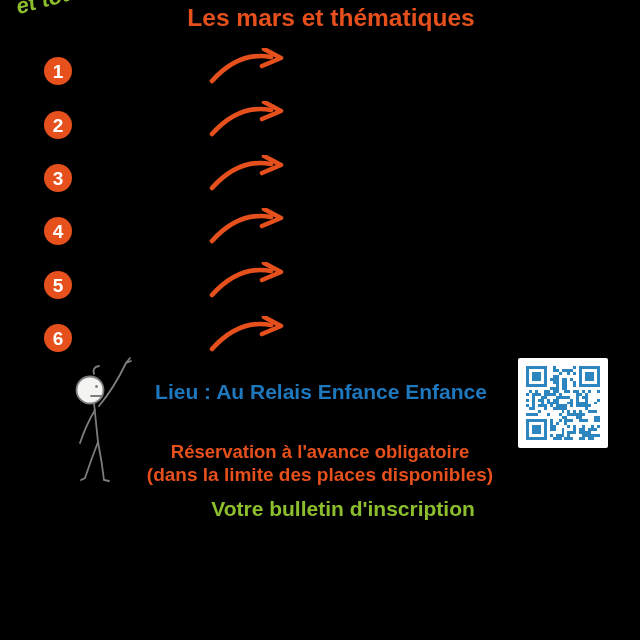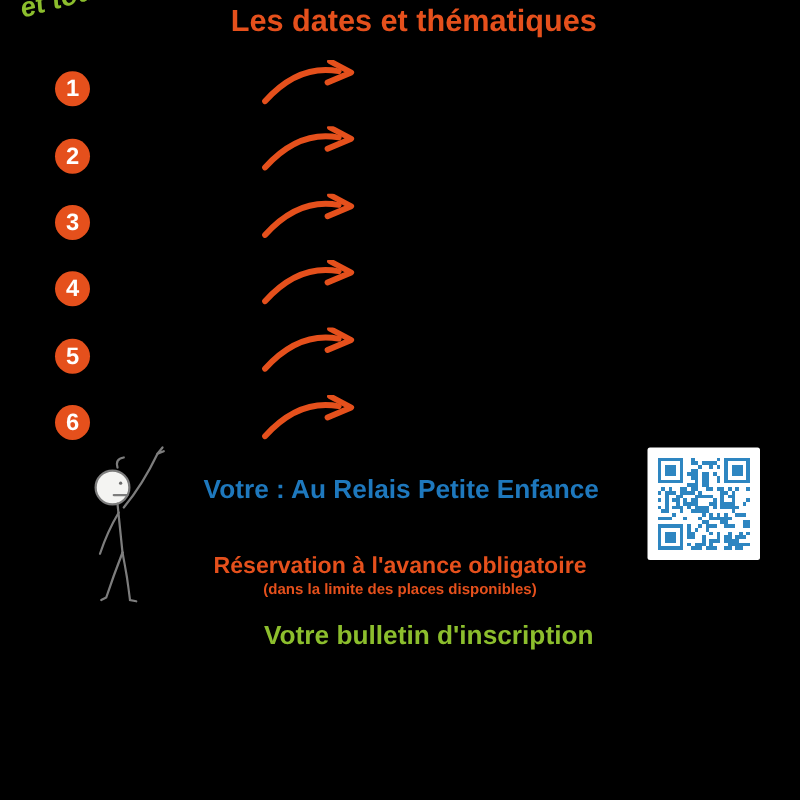--- a/index.html
+++ b/index.html
@@ -39,40 +39,40 @@
     position:absolute;left:321px;top:380px;transform:translateX(-50%);
     color:var(--blue);font-size:21px;font-weight:bold;line-height:23px;
     text-align:center;white-space:nowrap;
   }
   .reservation{
     position:absolute;left:320px;top:441px;transform:translateX(-50%);
     color:var(--orange);font-size:18.5px;font-weight:bold;white-space:nowrap;
   }
   .reservation-note{
     position:absolute;left:320px;top:464px;transform:translateX(-50%);
-    color:var(--orange);font-size:12px;font-weight:bold;white-space:nowrap;
+    color:var(--orange);font-size:19px;font-weight:bold;white-space:nowrap;
   }
   .bulletin{
     position:absolute;left:320px;top:497px;transform:translateX(-50%);
     color:var(--green);font-size:21px;font-weight:bold;white-space:nowrap;margin-left:23px;
   }
   .qr-box{
     position:absolute;left:518px;top:358px;width:90px;height:90px;
     background:#fff;border-radius:2px;display:flex;align-items:center;justify-content:center;
   }
   .qr-box svg{display:block;}
 </style>
 </head>
 <body>
 
 <div class="page">
 
   <div class="corner-note">et tou</div>
 
-  <div class="title">Les dates et thématiques</div>
+  <div class="title">Les mars et thématiques</div>
 
   <div class="num-circle r1">1</div>
   <div class="num-circle r2">2</div>
   <div class="num-circle r3">3</div>
   <div class="num-circle r4">4</div>
   <div class="num-circle r5">5</div>
   <div class="num-circle r6">6</div>
 
   <svg class="arrow a1" viewBox="0 0 76 36">
     <path d="M3,33 Q30,3 62,9" fill="none" stroke-width="4.6" stroke-linecap="round"></path>
@@ -108,21 +108,21 @@
       <path d="M41,56 Q56,38 68,13"></path>
       <path d="M68,13 l4,-5 M68,13 l5,-2"></path>
       <path d="M36,53 Q38,72 40,92"></path>
       <path d="M37,60 Q28,75 22,93"></path>
       <path d="M40,92 Q33,110 27,128 l-4,2"></path>
       <path d="M40,92 Q44,112 46,130 l5,1"></path>
     </g>
   </svg>
 
   <div class="venue">
-    <div>Votre : Au Relais Petite Enfance</div>
+    <div>Lieu : Au Relais Enfance Enfance</div>
   </div>
 
   <div class="reservation">Réservation à l'avance obligatoire</div>
   <div class="reservation-note">(dans la limite des places disponibles)</div>
   <div class="bulletin">Votre bulletin d'inscription</div>
 
   <div class="qr-box">
     <svg id="qr-svg" width="74" height="74" viewBox="0 0 25 25" shape-rendering="crispEdges">
         <rect x="9" y="0" width="1" height="1" fill="#2E86C1"></rect>
         <rect x="16" y="0" width="1" height="1" fill="#2E86C1"></rect>

